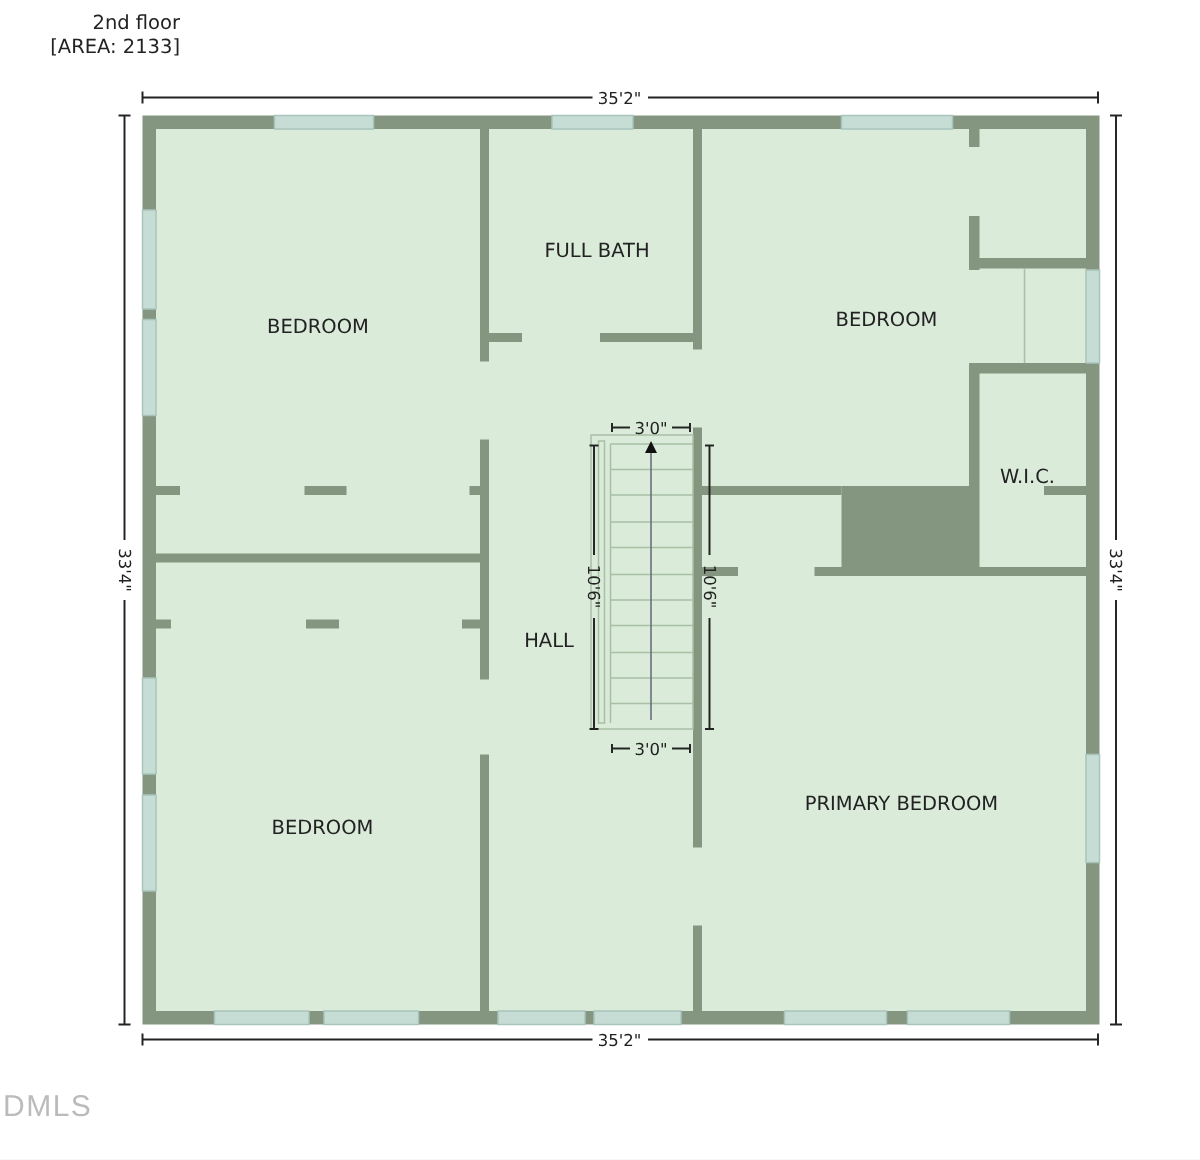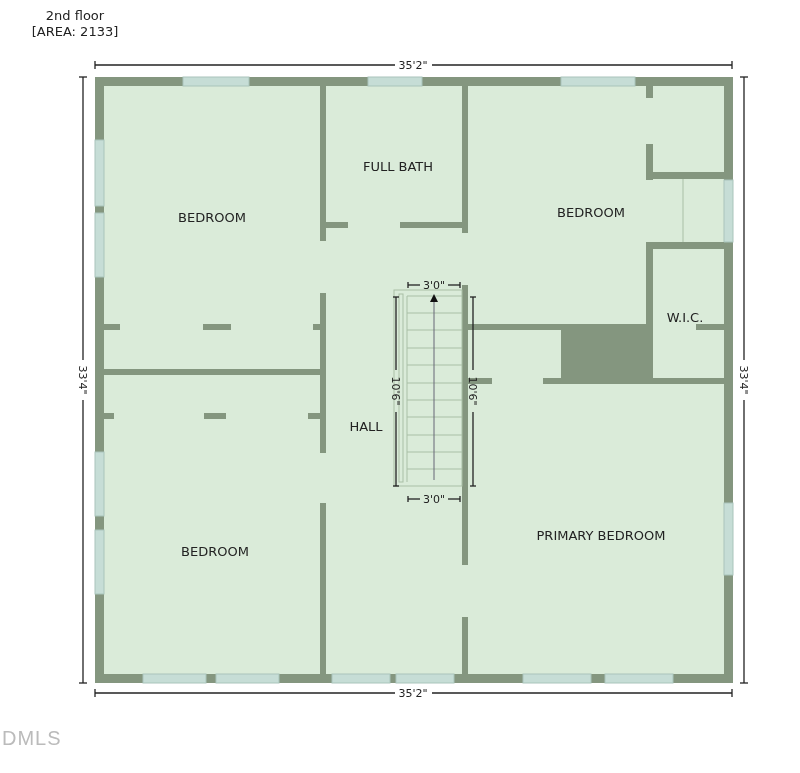--- a/index.html
+++ b/index.html
@@ -1,17 +1,17 @@
 <!DOCTYPE html>
 <html><head>
 <meta charset="utf-8">
 <style>
   html,body{margin:0;padding:0;background:#fff;}
   body{width:800px;height:773px;position:relative;overflow:hidden;font-family:"DejaVu Sans",sans-serif;}
-  .title{position:absolute;left:30px;top:8px;width:90px;text-align:center;font-size:13px;color:#222;line-height:16px;}
+  .title{position:absolute;left:30px;top:8px;width:90px;text-align:right;font-size:13px;color:#222;line-height:16px;}
   .watermark{position:absolute;left:2px;top:727px;font-size:20px;color:#bbb;font-family:"Liberation Sans",sans-serif;letter-spacing:1px;font-weight:300;text-align:center;}
   svg{position:absolute;left:0;top:0;}
   .room-label{font-family:"DejaVu Sans",sans-serif;font-size:13px;fill:#222;}
   .dim-label{font-family:"DejaVu Sans",sans-serif;font-size:11px;fill:#222;}
 </style>
 </head>
 <body>
 
 <div class="title">
   <div>2nd floor</div>

